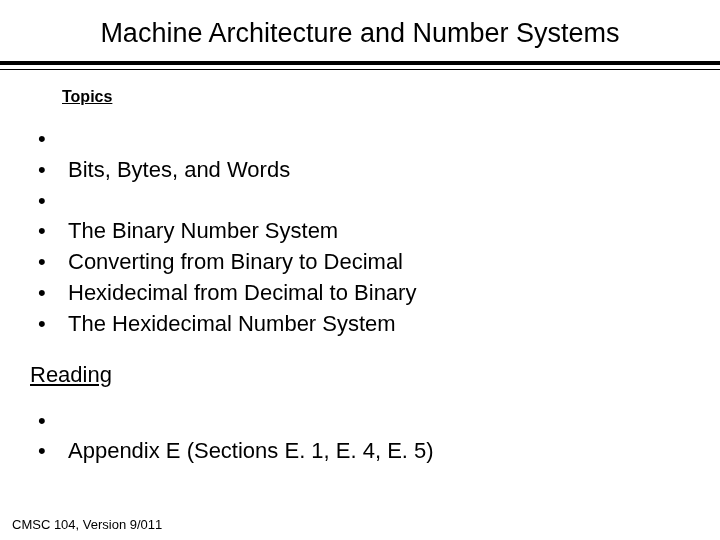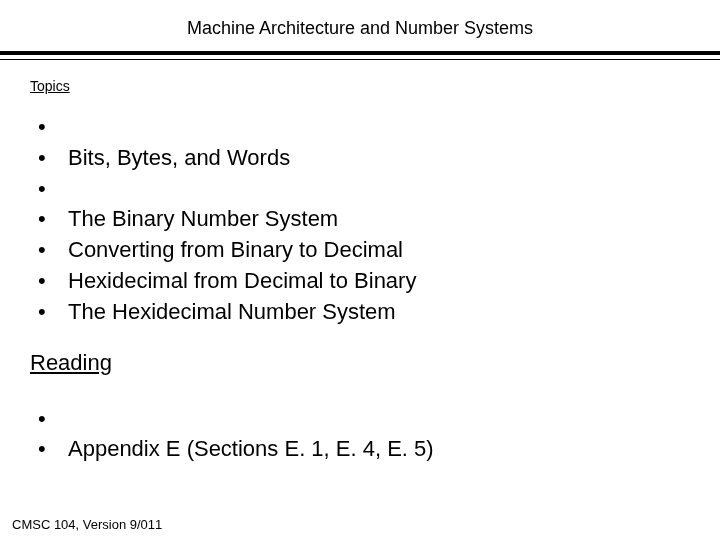--- a/index.html
+++ b/index.html
@@ -6,63 +6,64 @@
     body {
       width: 720px;
       height: 540px;
       background: #ffffff;
       font-family: Arial, Helvetica, sans-serif;
       color: #000000;
       position: relative;
       overflow: hidden;
     }
     .title {
-      font-size: 18px;
+      font-size: 27px;
       text-align: center;
       padding: 18px 30px 12px 30px;
       font-weight: normal;
     }
     .divider {
       width: 100%;
       height: 4px;
       background: #000000;
       margin-bottom: 4px;
     }
     .divider-thin {
       width: 100%;
       height: 1px;
       background: #000000;
     }
     .content {
       padding: 18px 30px 0 30px;
     }
     .section-heading {
-      font-size: 14px;
+      font-size: 16px;
       text-decoration: underline;
       margin-bottom: 18px;
-      font-weight: normal;
+      font-weight: bold;
+      margin-left: 32px;
     }
     .topics-list {
       list-style: none;
       padding-left: 8px;
       margin-bottom: 22px;
     }
     .topics-list li {
       font-size: 22px;
       line-height: 1.4;
       display: flex;
     }
     .bullet {
       width: 30px;
       flex-shrink: 0;
     }
     .reading-heading {
       font-size: 22px;
       text-decoration: underline;
-      margin-bottom: 28px;
+      margin-bottom: 18px;
       font-weight: normal;
     }
     .reading-list {
       list-style: none;
       padding-left: 8px;
     }
     .reading-list li {
       font-size: 22px;
       line-height: 1.4;
       display: flex;

